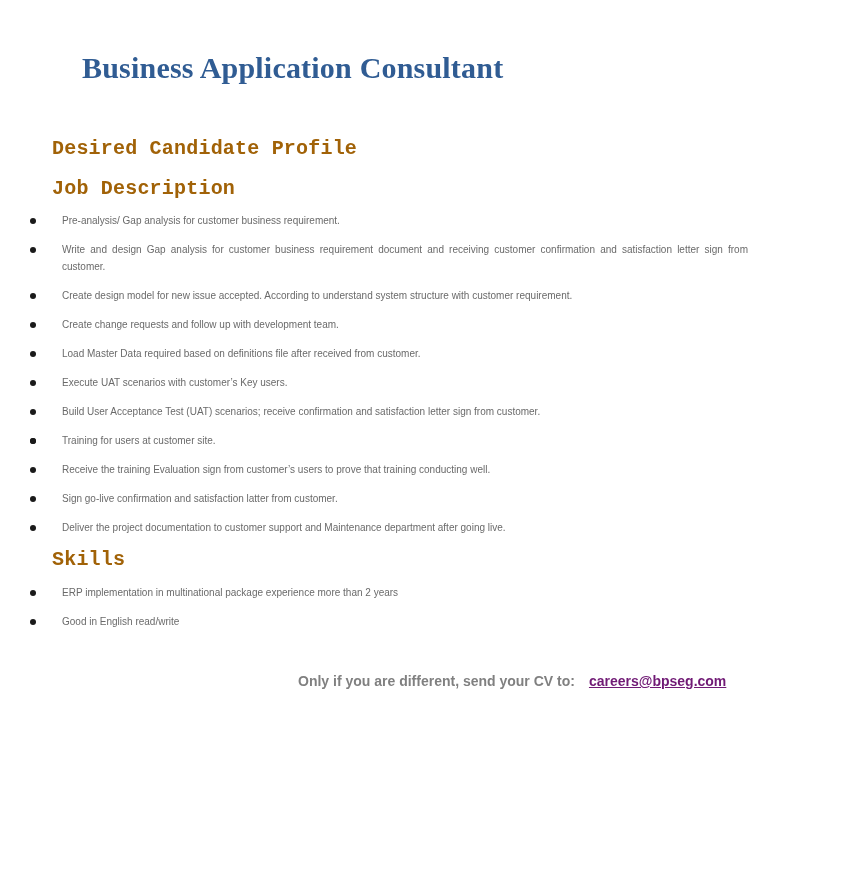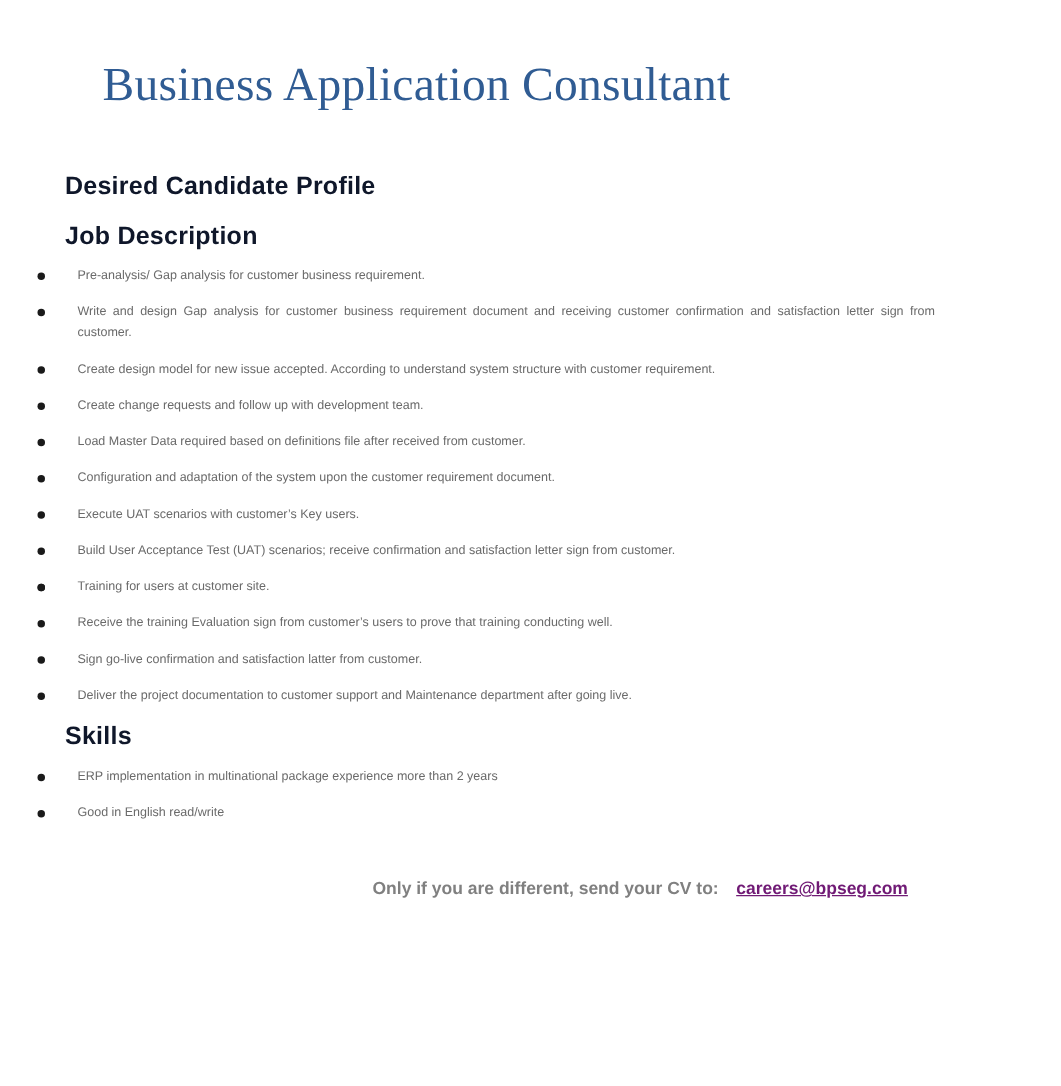--- a/index.html
+++ b/index.html
@@ -16,33 +16,33 @@
   .page {
     position: relative;
     width: 849px;
     height: 869px;
     background: #ffffff;
   }
   .doc-title {
     margin: 0;
     padding: 50px 0 0 82px;
     font-family: "Liberation Serif", serif;
-    font-weight: normal;
-    font-size: 38px;
+    font-weight: bold;
+    font-size: 30px;
     line-height: 36px;
     color: #305C93;
     letter-spacing: 0.2px;
   }
   .section-heading {
     margin: 0 0 0 52px;
-    font-family: Liberation Sans, sans-serif;
+    font-family: Liberation Mono, monospace;
     font-weight: bold;
     font-size: 20px;
     line-height: 24px;
-    color: #0f172a;
+    color: #a16207;
     letter-spacing: 0.2px;
   }
   .heading-profile { margin-top: 51px; }
   .heading-job     { margin-top: 16px; }
   .heading-skills  { margin-top: 8px; }
   .bullet-list {
     margin: 11px 0 0 0;
     padding: 0;
   }
   .skills-list { margin-top: 12px; }
@@ -111,24 +111,20 @@
     <div class="li">
       <span class="dot"></span>
       <span class="li-text">Create change requests and follow up with development team.</span>
     </div>
     <div class="li">
       <span class="dot"></span>
       <span class="li-text">Load Master Data required based on definitions file after received from customer.</span>
     </div>
     <div class="li">
       <span class="dot"></span>
-      <span class="li-text">Configuration and adaptation of the system upon the customer requirement document.</span>
-    </div>
-    <div class="li">
-      <span class="dot"></span>
       <span class="li-text">Execute UAT scenarios with customer’s Key users.</span>
     </div>
     <div class="li">
       <span class="dot"></span>
       <span class="li-text">Build User Acceptance Test (UAT) scenarios; receive confirmation and satisfaction letter sign from customer.</span>
     </div>
     <div class="li">
       <span class="dot"></span>
     </div>
     <div class="li">

